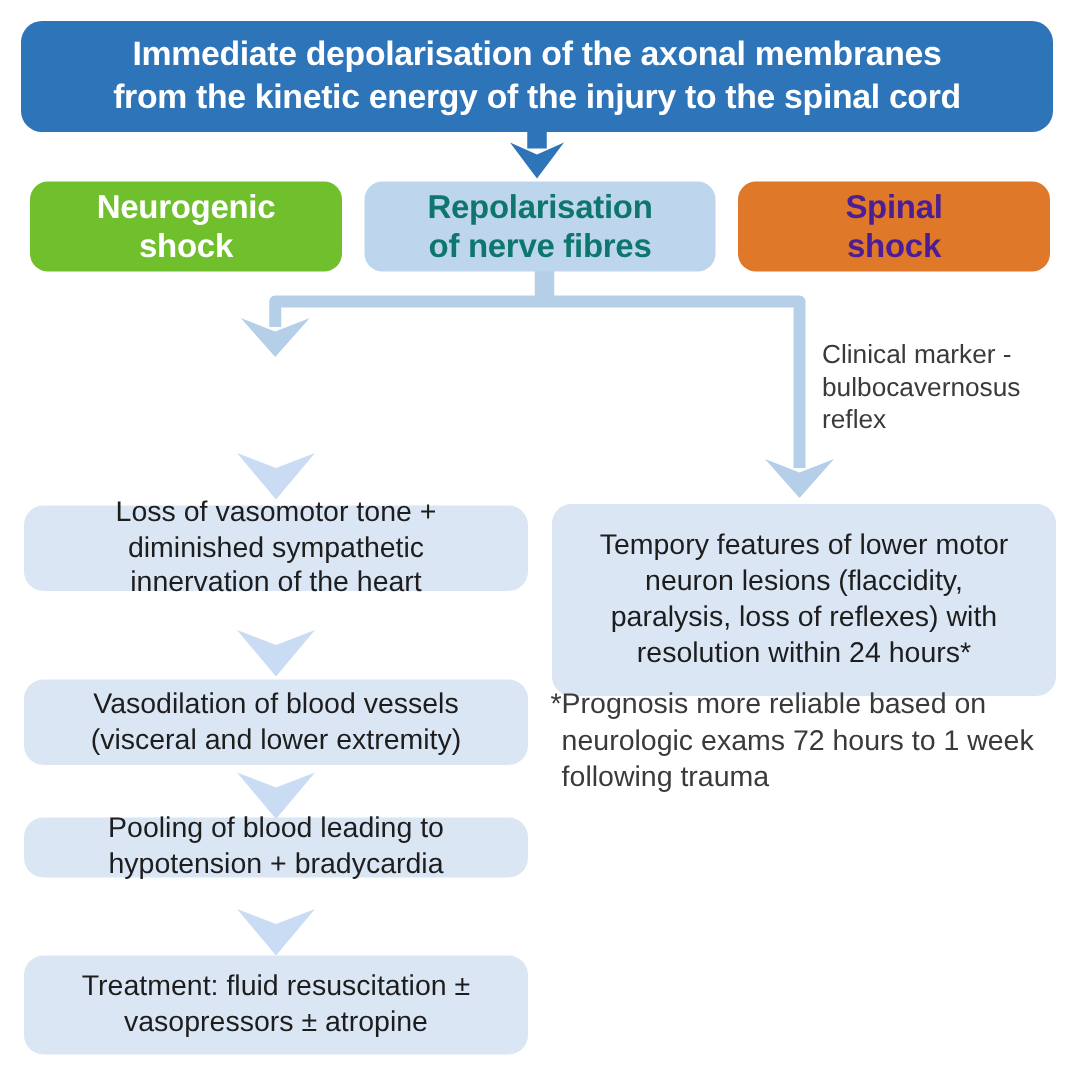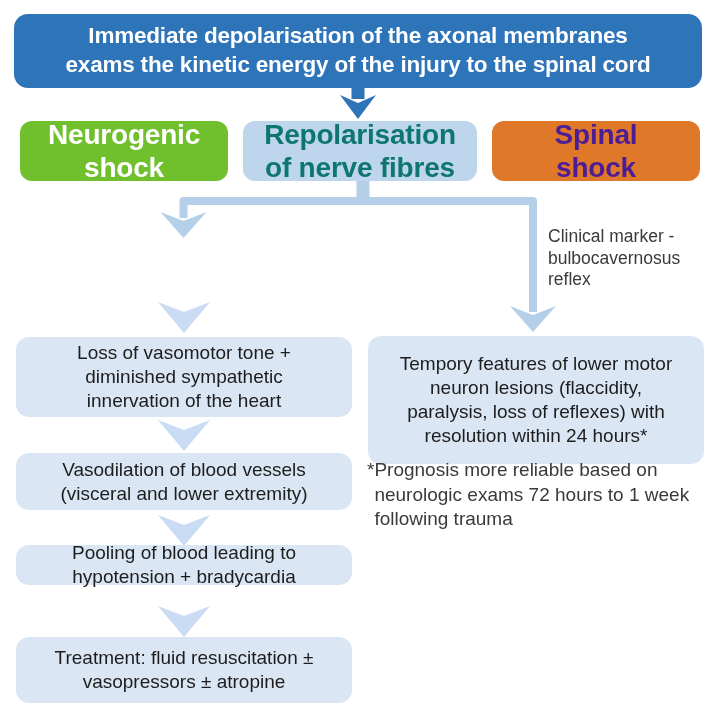--- a/index.html
+++ b/index.html
@@ -11,21 +11,21 @@
   .box{
     position:absolute;display:flex;align-items:center;justify-content:center;
     text-align:center;white-space:pre-line;box-sizing:border-box;
   }
   .header-box{
     left:14px;top:14px;width:688px;height:74px;border-radius:14px;
     background:#2e74b9;color:#ffffff;font-weight:bold;font-size:22.5px;
     line-height:1.28;letter-spacing:-0.2px;padding:0 14px;
   }
   .branch{
-    top:121px;height:60px;border-radius:12px;font-weight:bold;font-size:28px;
+    top:121px;height:60px;border-radius:12px;font-weight:bold;font-size:22px;
     line-height:1.18;letter-spacing:-0.2px;
   }
   .branch-green{left:20px;width:208px;background:#70bf2c;color:#ffffff;}
   .branch-mid{left:243px;width:234px;background:#bdd6ee;color:#0f766e;}
   .branch-orange{left:492px;width:208px;background:#e0782a;color:#4c1d95;}
   .fbox{
     left:16px;width:336px;border-radius:13px;background:#dbe6f4;color:#1d1d1d;
     font-size:19px;line-height:1.26;padding:4px 8px;
   }
   .rbox{
@@ -62,30 +62,30 @@
     <polygon points="160.5,212 183.5,221 206.5,212 183.5,238" fill="#b5cfe9"></polygon>
     <polygon points="510,306 533,315 556,306 533,332" fill="#b5cfe9"></polygon>
 
     <polygon points="158,302 184,312 210,302 184,333" fill="#c9dcf3"></polygon>
     <polygon points="158,420 184,430 210,420 184,451" fill="#c9dcf3"></polygon>
     <polygon points="158,515 184,525 210,515 184,546" fill="#c9dcf3"></polygon>
     <polygon points="158,606 184,616 210,606 184,637" fill="#c9dcf3"></polygon>
   </svg>
 
   <div class="box header-box">Immediate depolarisation of the axonal membranes
-exams the kinetic energy of the injury to the spinal cord</div>
+from the kinetic energy of the injury to the spinal cord</div>
 
   <div class="box branch branch-green">Neurogenic
 shock</div>
   <div class="box branch branch-mid">Repolarisation
 of nerve fibres</div>
   <div class="box branch branch-orange">Spinal
 shock</div>
 
-  <div class="box fbox" style="top:337px;height:80px">Loss of vasomotor tone +
+  <div class="box fbox" style="top:337px;height:57px">Loss of vasomotor tone +
 diminished sympathetic
 innervation of the heart</div>
   <div class="box fbox" style="top:453px;height:57px">Vasodilation of blood vessels
 (visceral and lower extremity)</div>
   <div class="box fbox" style="top:545px;height:40px">Pooling of blood leading to
 hypotension + bradycardia</div>
   <div class="box fbox" style="top:637px;height:66px">Treatment: fluid resuscitation ±
 vasopressors ± atropine</div>
 
   <div class="annotation">Clinical marker -

